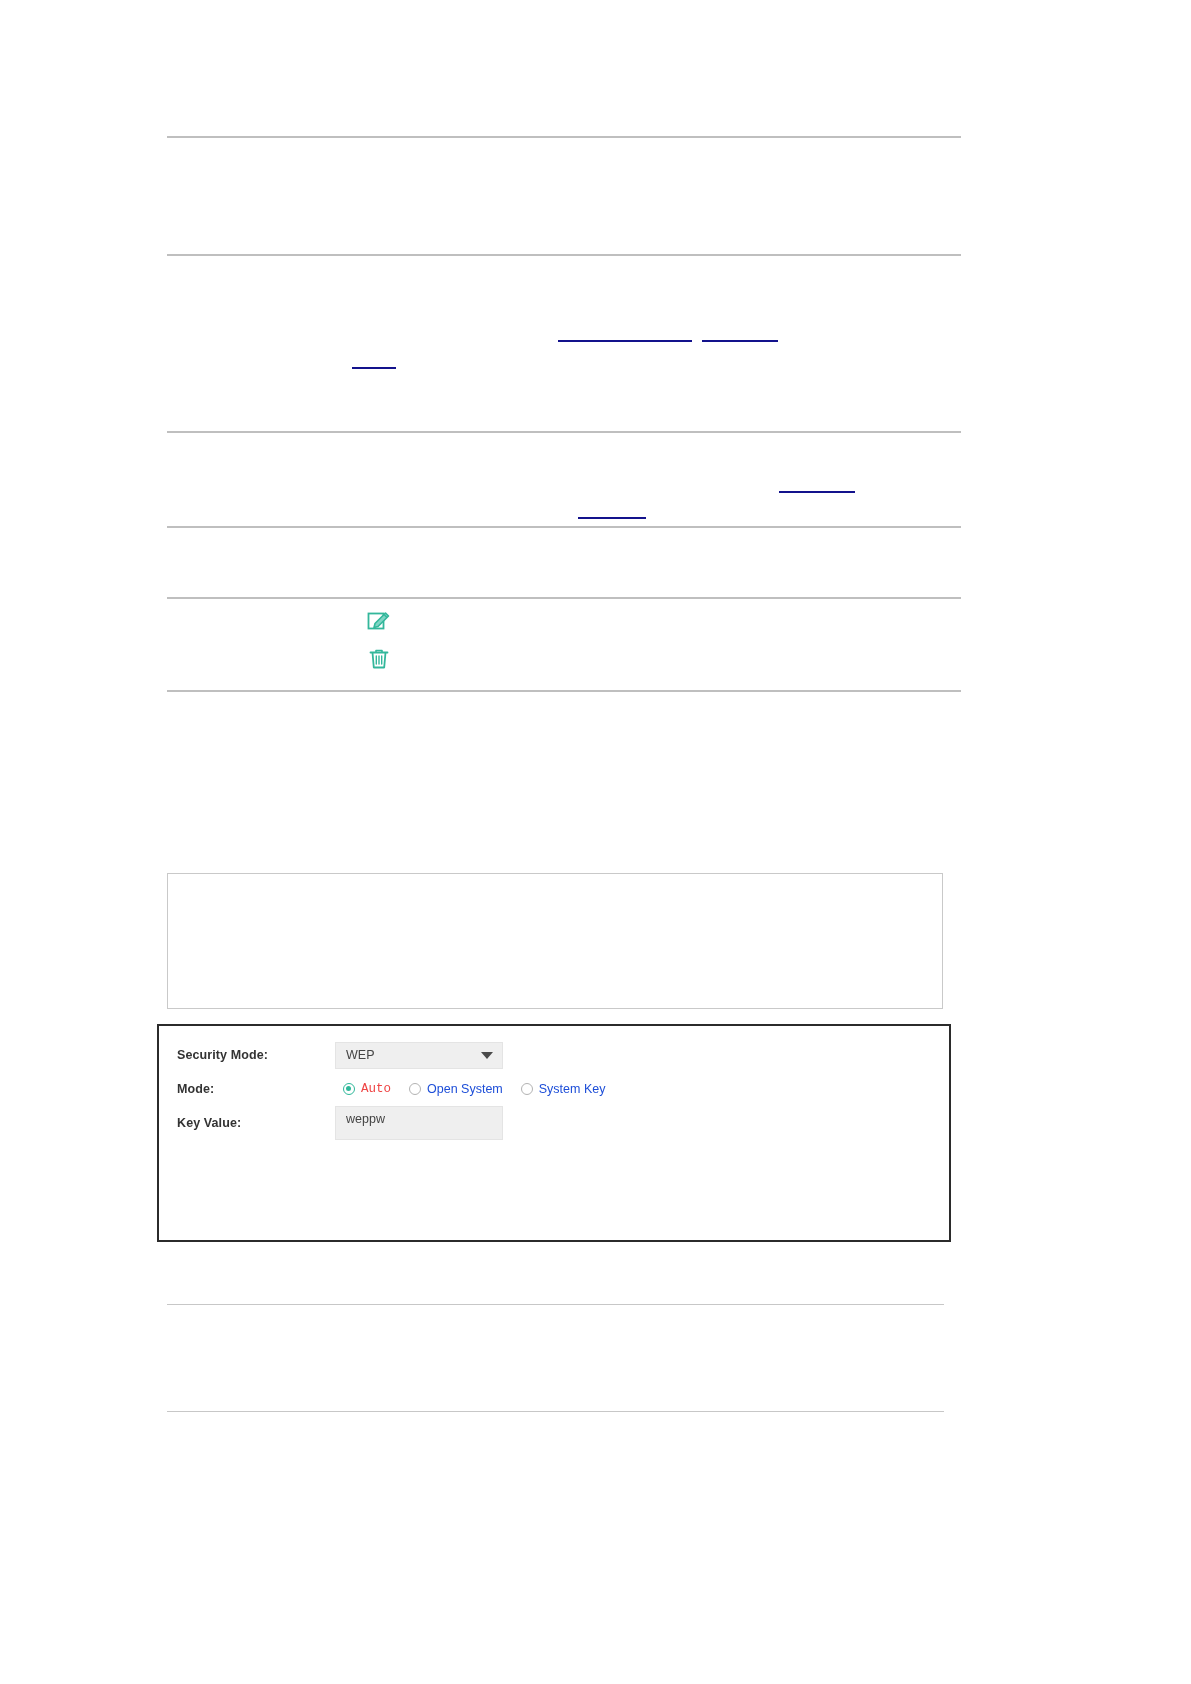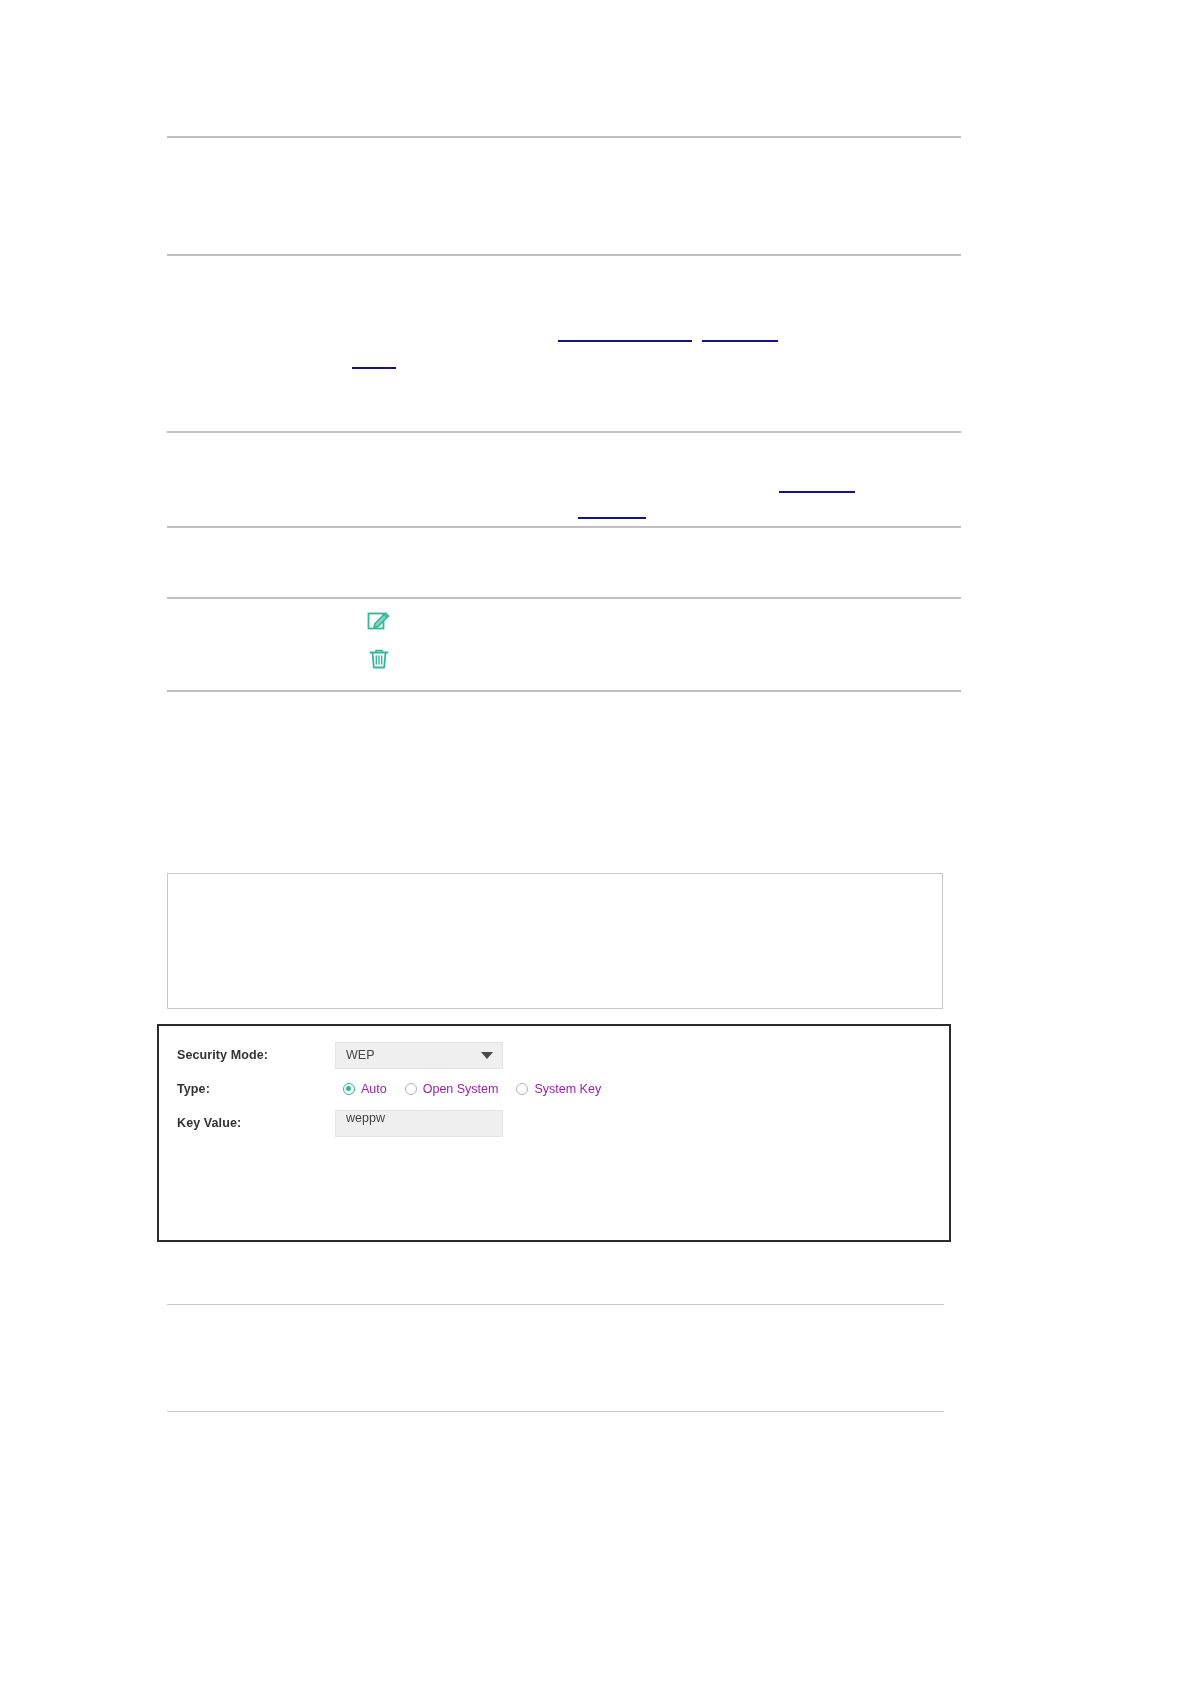--- a/index.html
+++ b/index.html
@@ -114,27 +114,27 @@
     cursor: pointer;
   }
   .caret {
     width: 0; height: 0;
     border-left: 6px solid transparent;
     border-right: 6px solid transparent;
     border-top: 7px solid #4a4a4a;
   }
   .textbox {
     width: 168px;
-    height: 27px;
+    height: 34px;
     background: #efefef;
     border: 1px solid #e4e4e4;
     box-sizing: border-box;
     display: flex;
-    align-items: flex-start;
-    padding: 0 10px;
+    align-items: flex-end;
+    padding: 13px 10px;
     font-size: 12.5px;
     color: #444444;
   }
   .radio-group { display: flex; align-items: center; }
   .radio-opt {
     display: flex;
     align-items: center;
     margin-right: 18px;
     cursor: pointer;
     white-space: nowrap;
@@ -155,24 +155,25 @@
   .radio-opt.on .dot::after {
     content: "";
     position: absolute;
     left: 2px; top: 2px;
     width: 5px; height: 5px;
     border-radius: 50%;
     background: #2fb89a;
   }
   .radio-opt .rlabel {
     font-size: 12.5px;
-    color: #a21caf;
+    color: #1d4ed8;
   }
   .radio-opt.on .rlabel {
-    color: #a21caf;
+    color: #ef4444;
+    font-family: Liberation Mono, monospace;
   }
   .radio-opt.first { margin-left: 8px; }
 </style>
 </head>
 <body>
 
 <div class="page">
 
   <div class="rule" style="top:136px"></div>
   <div class="rule" style="top:254px"></div>
@@ -216,21 +217,21 @@
       <div class="form-label">Security Mode:</div>
       <div class="field-area">
         <div class="dropdown">
           <span>WEP</span>
           <span class="caret"></span>
         </div>
       </div>
     </div>
 
     <div class="form-row">
-      <div class="form-label">Type:</div>
+      <div class="form-label">Mode:</div>
       <div class="field-area radio-group">
         <label class="radio-opt on first">
           <span class="dot"></span>
           <span class="rlabel">Auto</span>
         </label>
         <label class="radio-opt">
           <span class="dot"></span>
           <span class="rlabel">Open System</span>
         </label>
         <label class="radio-opt">

